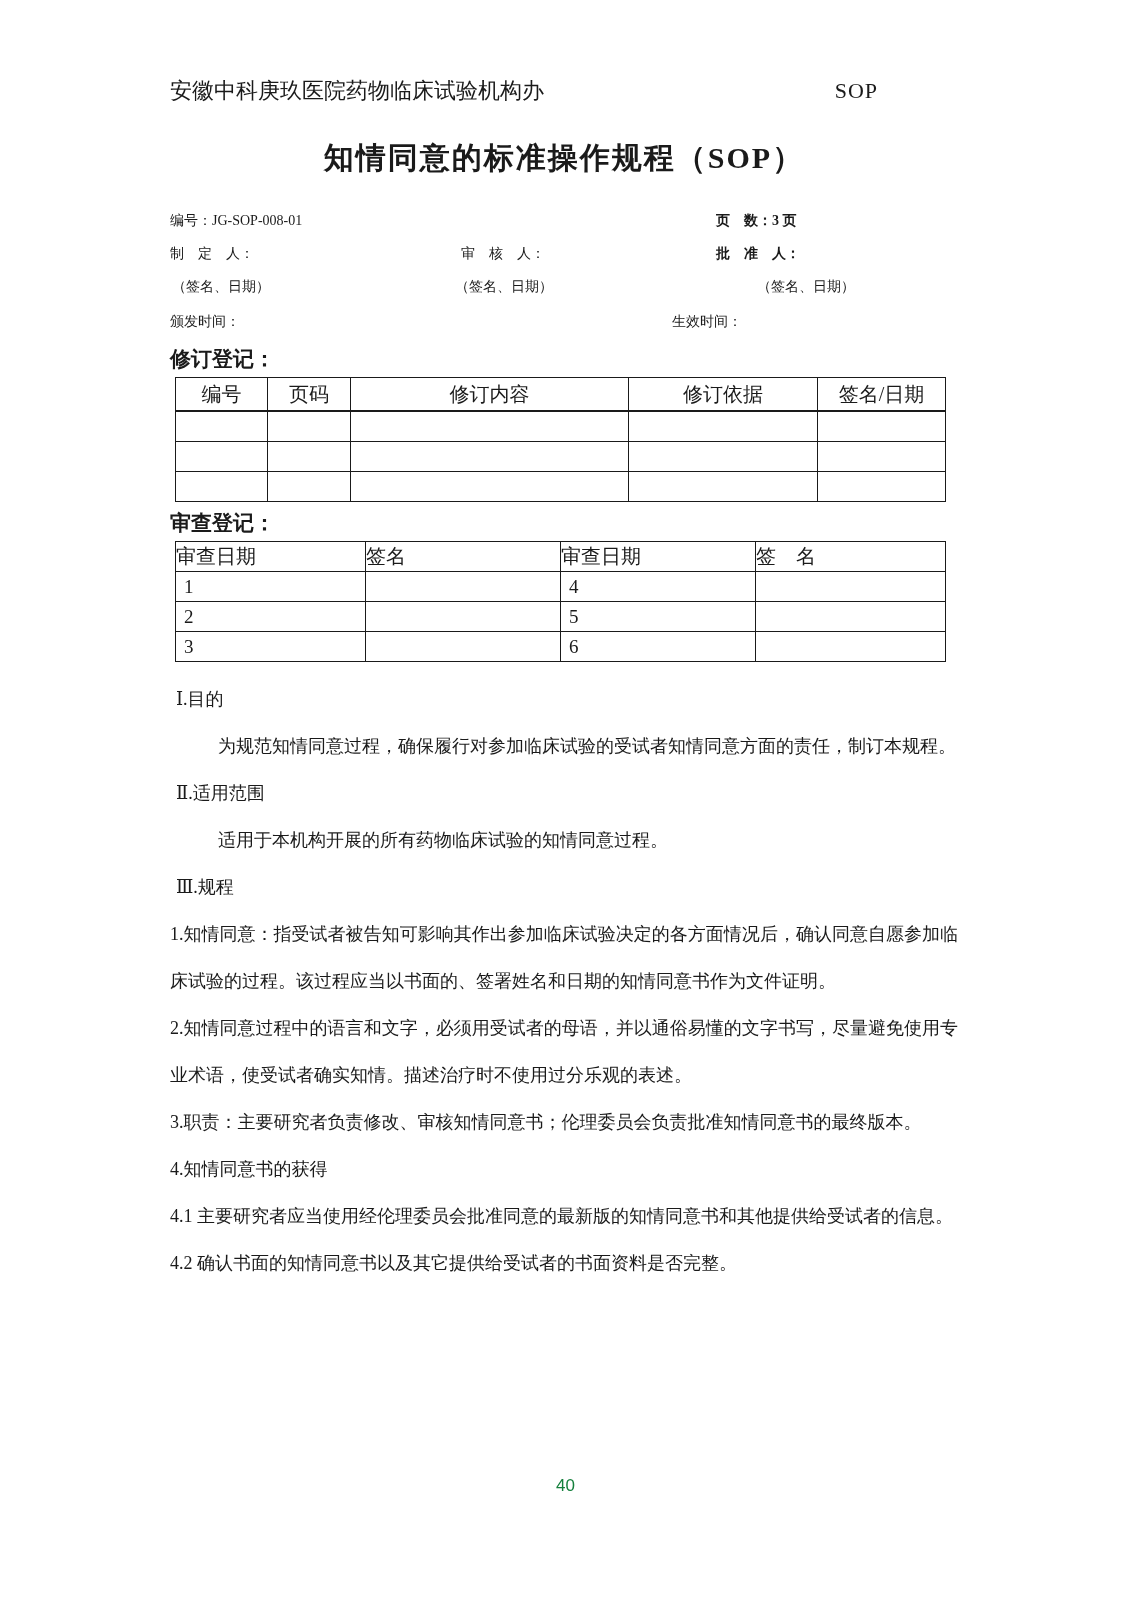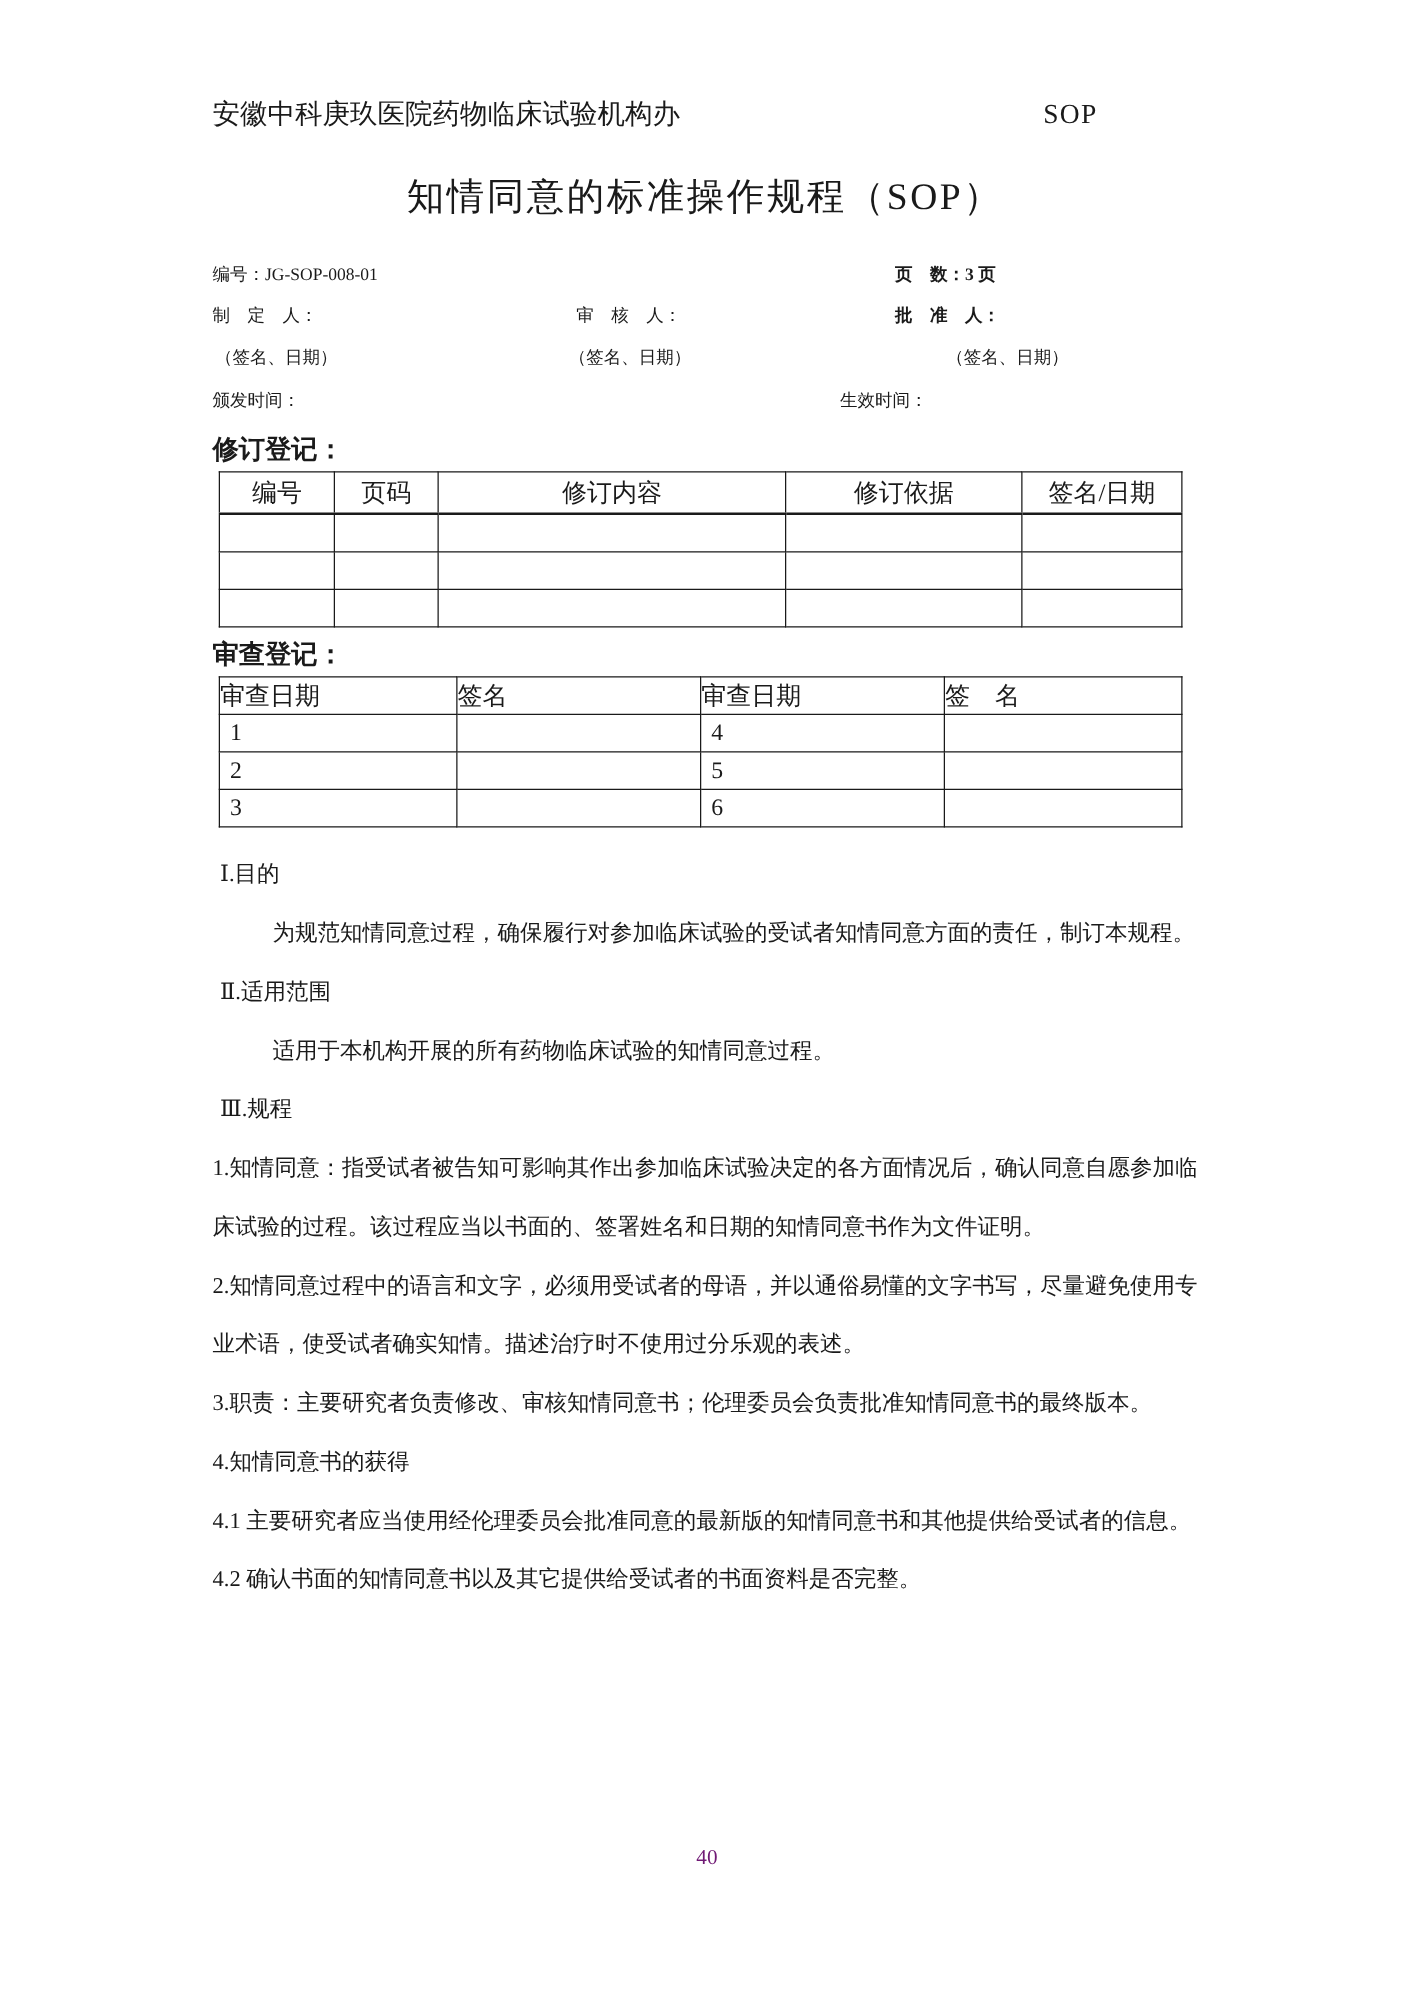--- a/index.html
+++ b/index.html
@@ -10,21 +10,21 @@
     color:#1a1a1a;
     font-family:"Liberation Serif","DejaVu Serif",serif;
     box-sizing:border-box;
     padding:80px 173px 0 170px;
     overflow:hidden;
   }
   
   .doc-header{display:flex;justify-content:space-between;align-items:flex-start;font-size:22px;line-height:22px;}
   .doc-header .sop{margin-right:80px;letter-spacing:1px;}
   
-  .doc-title{margin-top:38px;text-align:center;font-size:30px;font-weight:normal;letter-spacing:2px;line-height:36px;}
+  .doc-title{margin-top:38px;text-align:center;font-size:30px;font-weight:bold;letter-spacing:2px;line-height:36px;}
   
   .meta{margin-top:28px;font-size:14px;}
   .meta-row{position:relative;height:33px;line-height:33px;white-space:nowrap;}
   .meta-row .pos{position:absolute;top:0;}
   .p0{left:0;} .p-mid{left:291px;} .p-right{left:546px;font-weight:bold;}
   .p-sign0{left:2px;} .p-sign1{left:285px;} .p-sign2{left:587px;}
   .p-eff{left:502px;}
   .meta-row.gap{margin-top:2px;}
   
   .tbl-caption{font-size:21px;line-height:26px;margin-top:8px;margin-bottom:5px;font-weight:bold;}
@@ -37,22 +37,22 @@
   .t2 td{height:29px;text-align:left;padding-left:8px;font-size:19px;}
   
   .body-text{margin-top:14px;font-size:18px;line-height:47px;}
   .sec-heading{padding-left:6px;}
   .para{text-align:justify;text-justify:inter-ideograph;margin:0;}
   .para.indent{text-indent:2em;margin-left:12px;}
   
   .page-footer{
     position:absolute;left:0;right:0;top:1476px;
     text-align:center;
-    font-family:Liberation Serif, serif;
-    font-size:17px;color:#701a75;
+    font-family:Liberation Sans, sans-serif;
+    font-size:17px;color:#15803d;
   }
 </style>
 </head>
 <body>
 
 <div class="page">
 
   <div class="doc-header">
     <span>安徽中科庚玖医院药物临床试验机构办</span>
     <span class="sop">SOP</span>

